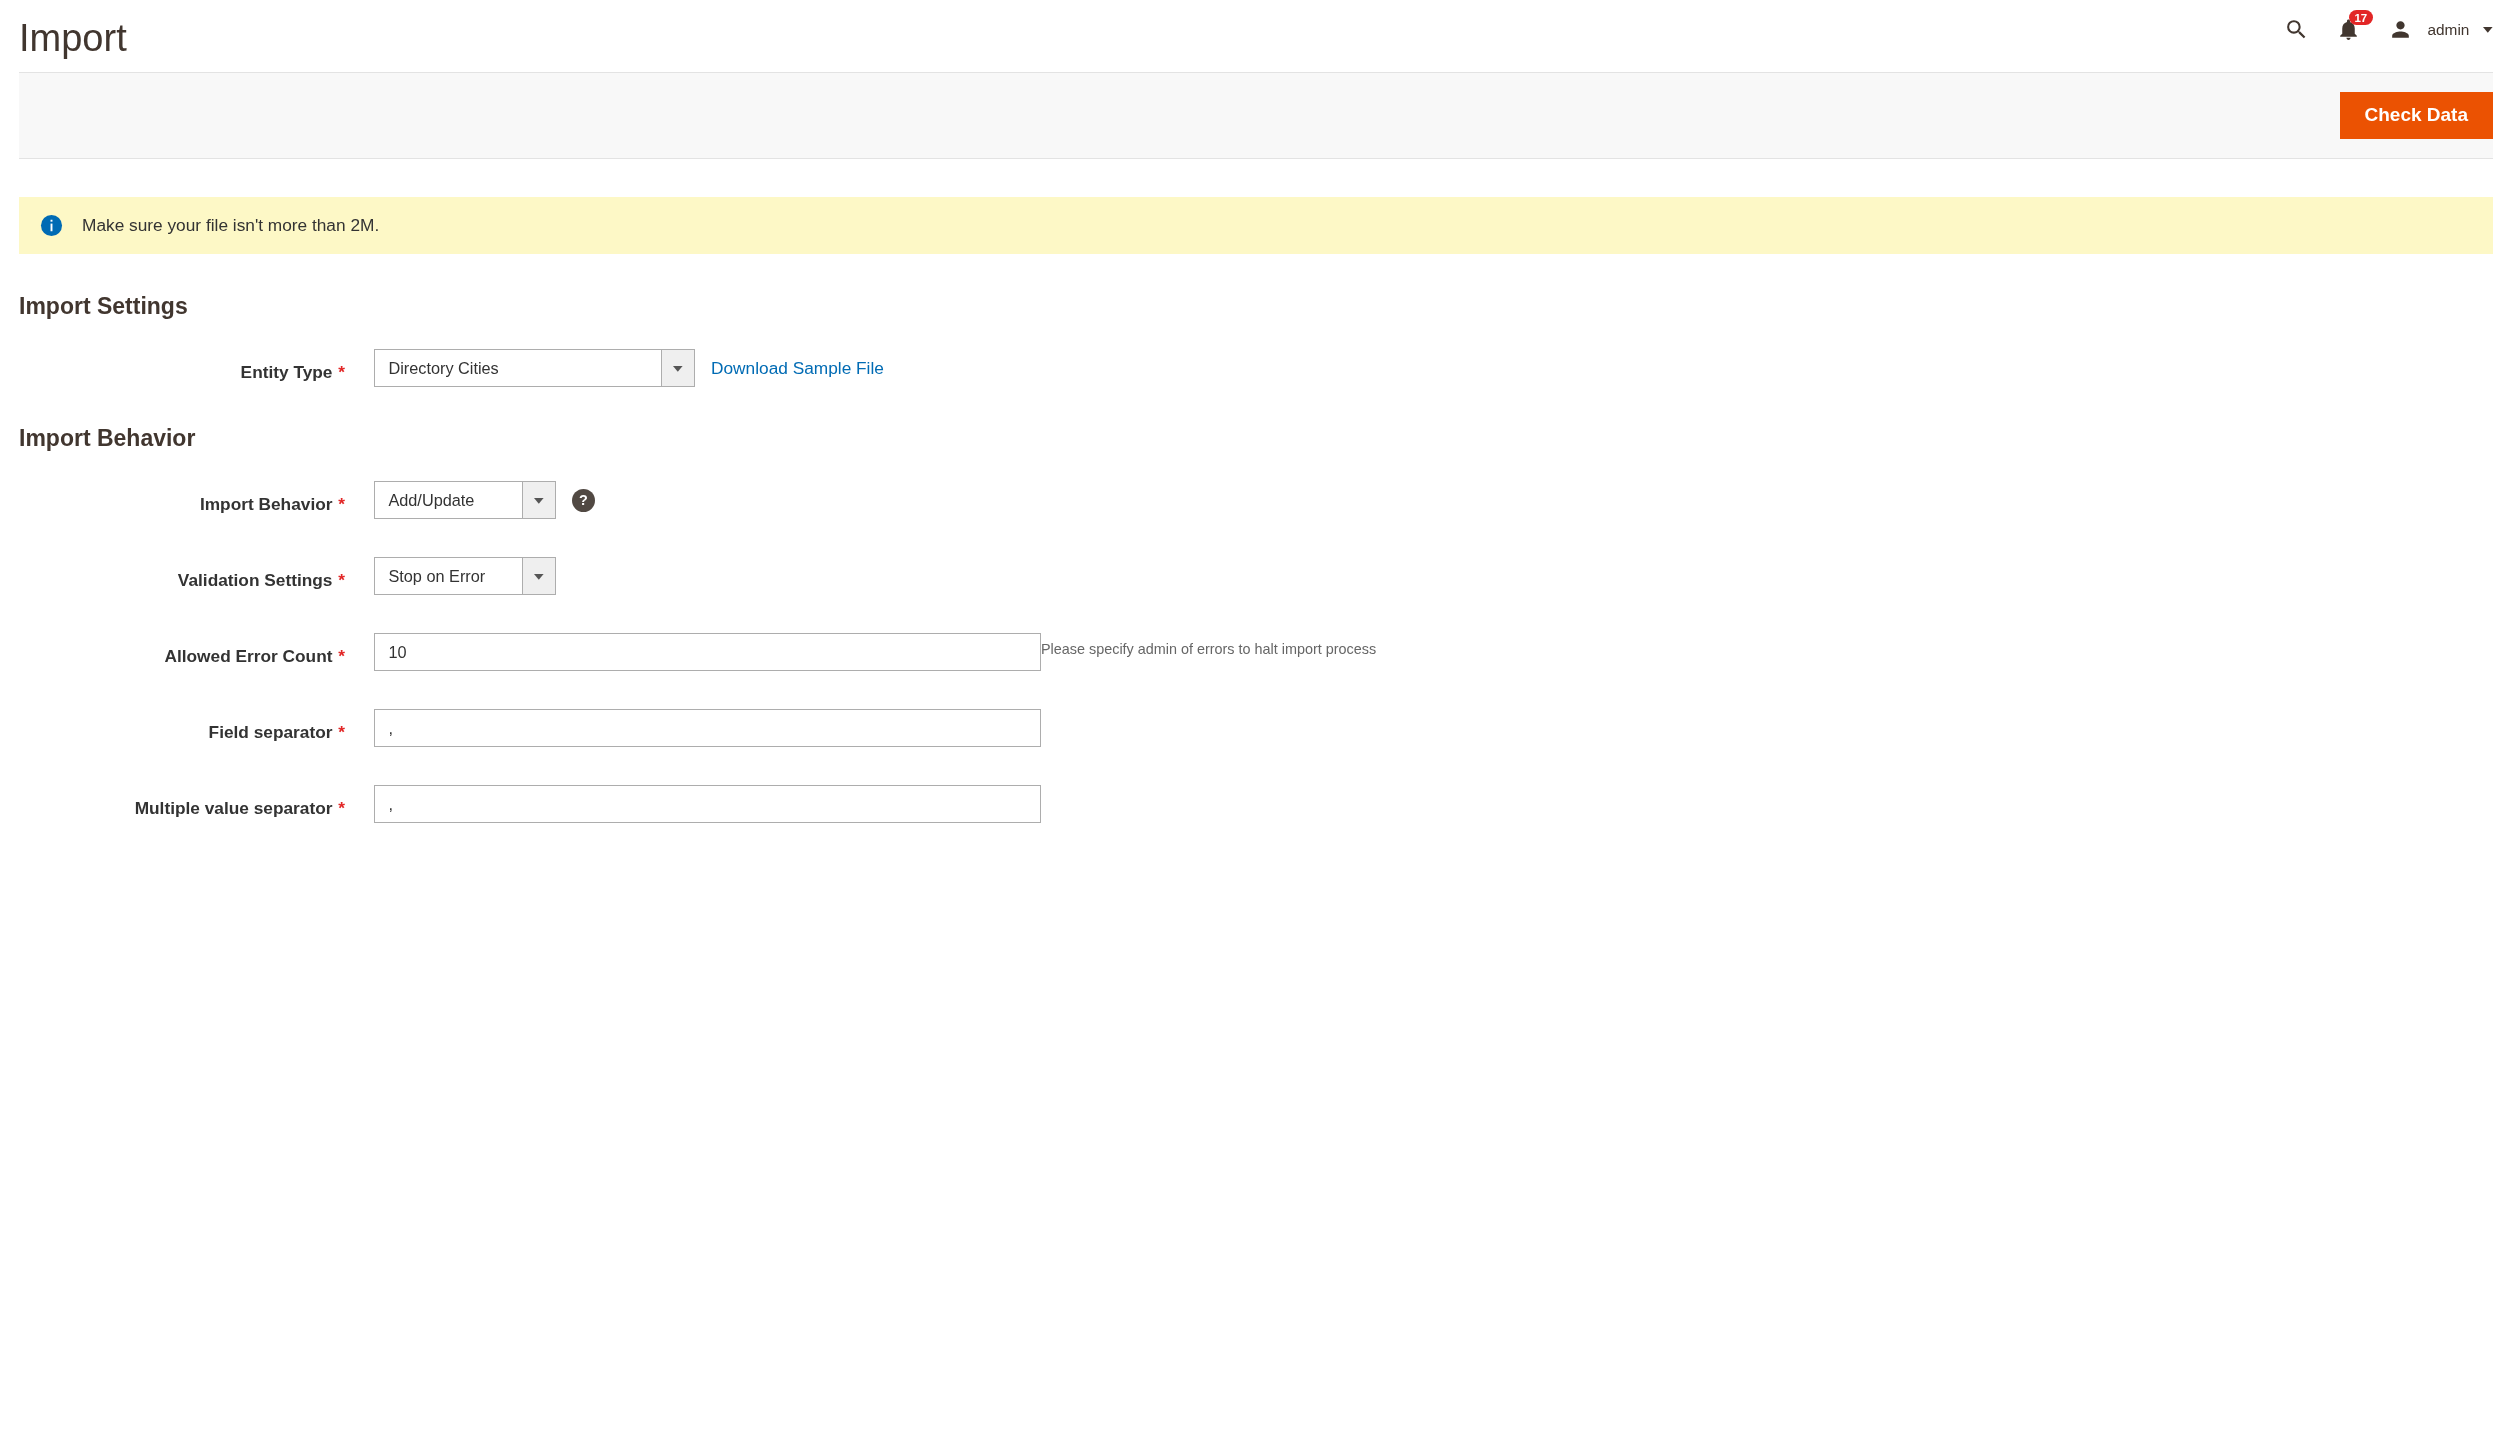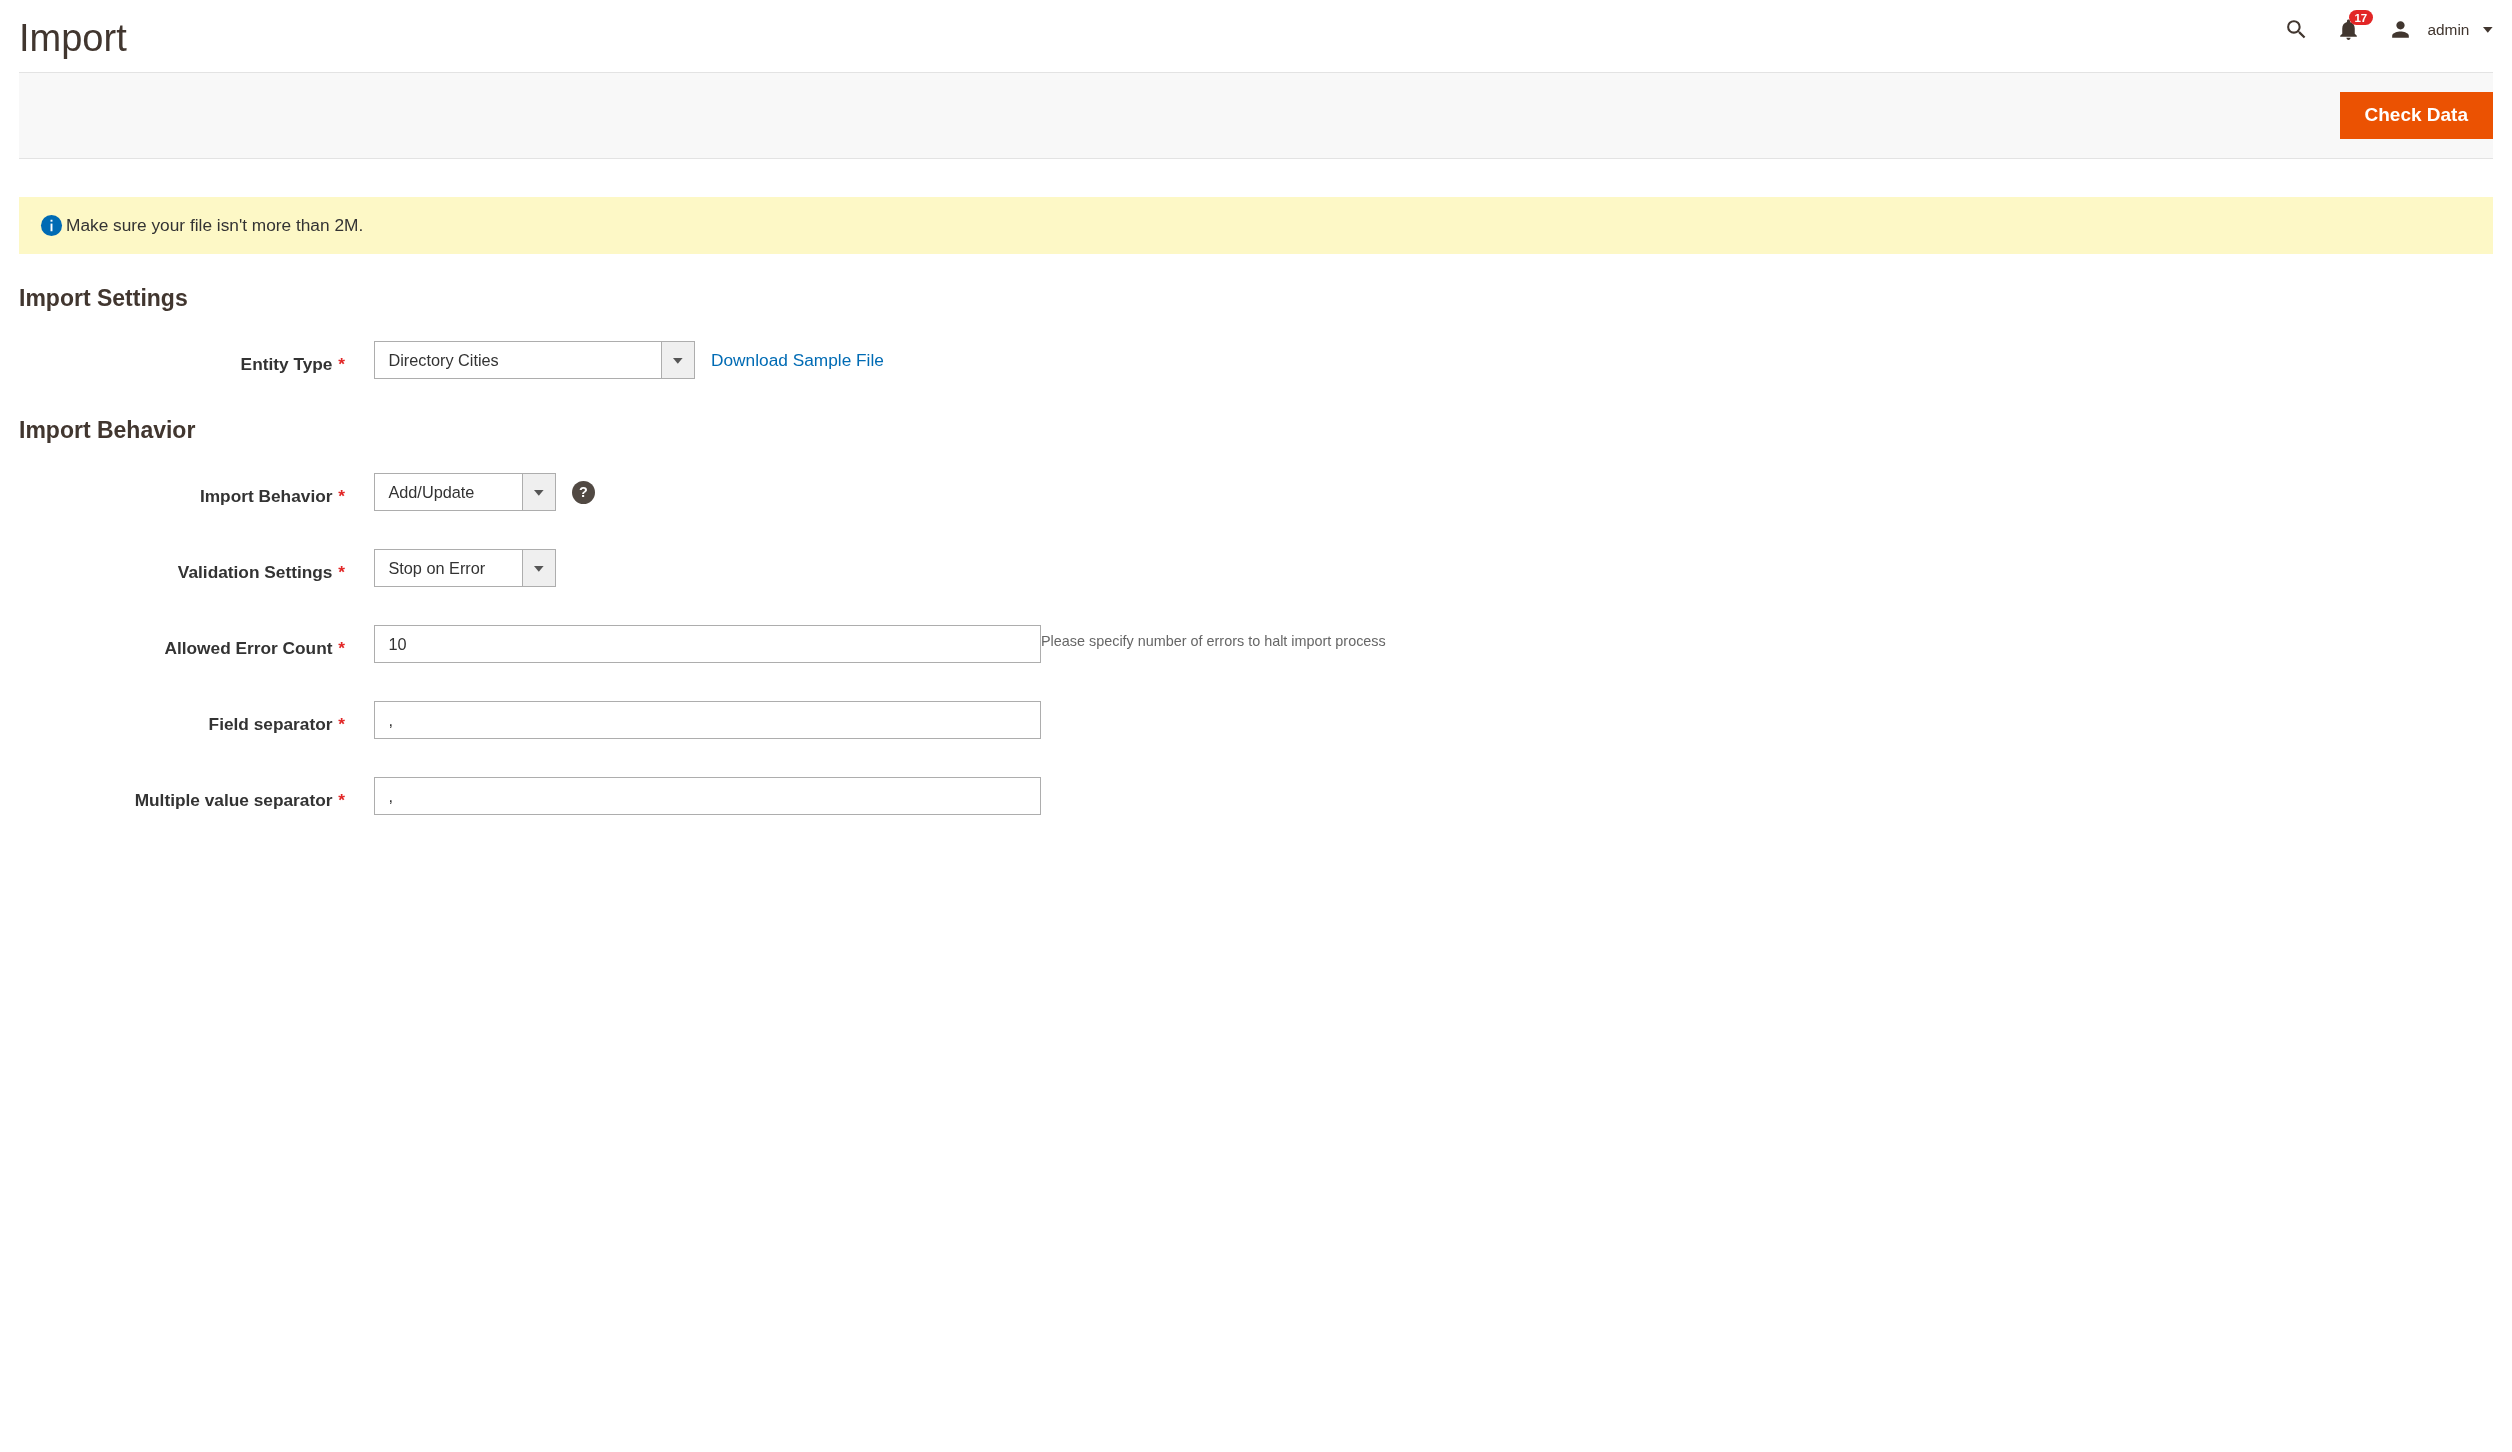--- a/index.html
+++ b/index.html
@@ -63,23 +63,23 @@
       font-size: 19px;
       font-weight: 600;
       border: none;
       padding: 12.5px 25px;
       cursor: pointer;
     }
     .notice {
       background: #fdf8c6;
       display: flex;
       align-items: center;
-      gap: 3px;
+      gap: 19px;
       padding: 17.3px 21px;
-      margin-bottom: 31px;
+      margin-bottom: 39px;
     }
     .notice .info-icon {
       width: 23px; height: 23px; flex-shrink: 0;
     }
     .notice-text { font-size: 17.3px; color: #333; }
     .section-title {
       font-size: 23px;
       font-weight: 600;
       color: #41362f;
       margin: 9.6px 0 29px 0;
@@ -260,21 +260,21 @@
   </div>
 </div>
 
 <div class="form-row">
   <div class="form-label-col">
     <span>Allowed Error Count</span><span class="req">*</span>
   </div>
   <div class="form-field-col">
     <div class="field-wrap">
       <input class="text-input" type="text" value="10" style="">
-      <div class="field-note">Please specify number of errors to halt import process</div>
+      <div class="field-note">Please specify admin of errors to halt import process</div>
     </div>
   </div>
 </div>
 
 <div class="form-row">
   <div class="form-label-col">
     <span>Field separator</span><span class="req">*</span>
   </div>
   <div class="form-field-col">
     <input class="text-input" type="text" value="," style="">

